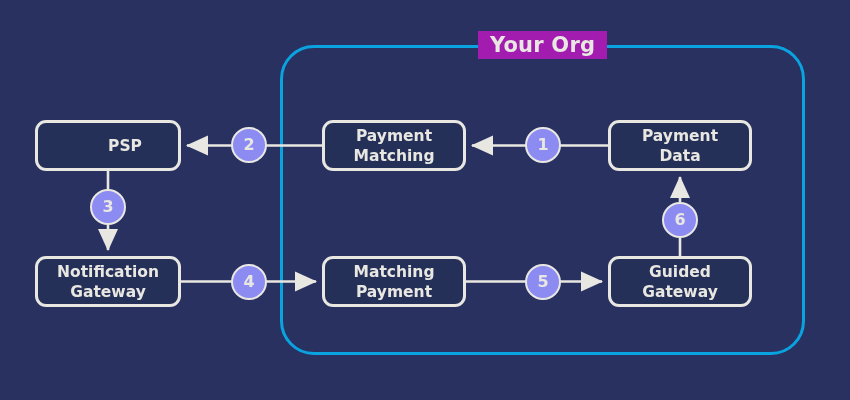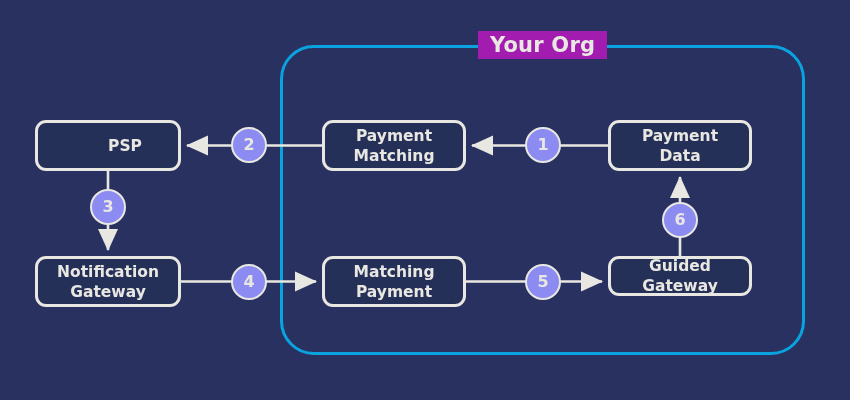--- a/index.html
+++ b/index.html
@@ -59,21 +59,21 @@
     align-items: center;
     justify-content: center;
     padding: 0 6px;
   }
   .node span { display: block; }
   .node-psp            { left: 35px;  top: 120px; width: 146px; height: 51px; padding-left: 40px; }
   .node-payschedule    { left: 322px; top: 120px; width: 144px; height: 51px; }
   .node-paydata        { left: 608px; top: 120px; width: 144px; height: 51px; }
   .node-notifgateway   { left: 35px;  top: 256px; width: 146px; height: 51px; }
   .node-inboundreport  { left: 322px; top: 256px; width: 144px; height: 51px; }
-  .node-guidedmatching { left: 608px; top: 256px; width: 144px; height: 40px; }
+  .node-guidedmatching { left: 608px; top: 256px; width: 144px; height: 51px; }
   
   .edge-svg {
     position: absolute;
     left: 0;
     top: 0;
     width: 850px;
     height: 400px;
     pointer-events: none;
   }
   

